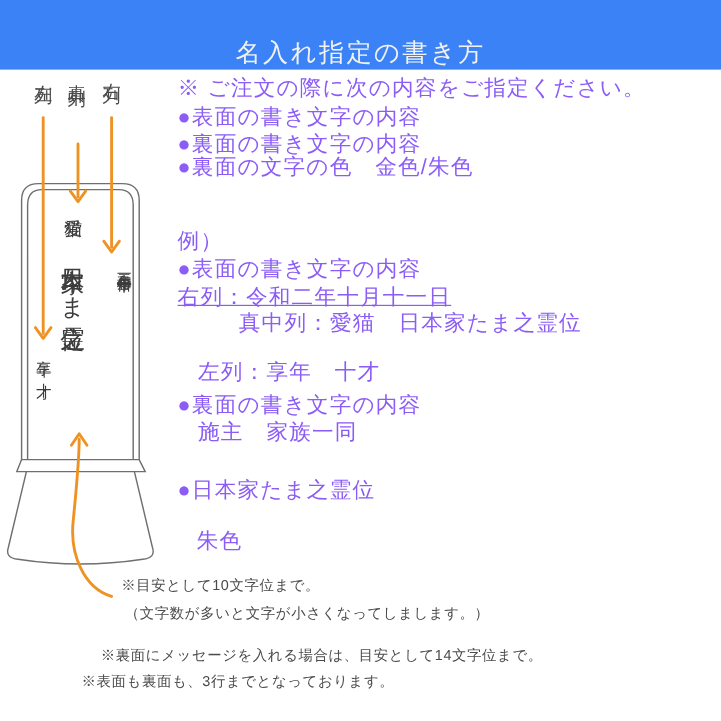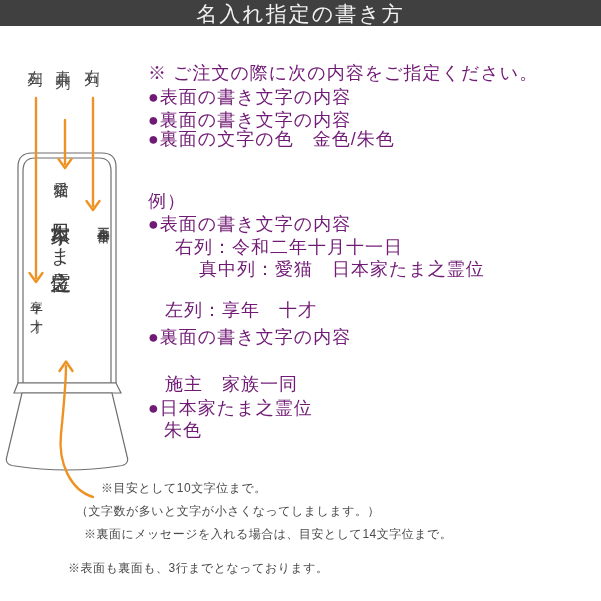--- a/index.html
+++ b/index.html
@@ -1,41 +1,41 @@
 <!DOCTYPE html>
 <html><head>
 <meta charset="utf-8">
 <style>
   html,body{margin:0;padding:0;}
   body{
     width:601px;height:601px;position:relative;background:#ffffff;overflow:hidden;
     font-family:"Liberation Sans",sans-serif;color:#444444;
   }
   .header{
-    position:absolute;left:0;top:0;width:601px;height:26px;background:#404040;
-    display:flex;align-items:flex-start;justify-content:center;
+    position:absolute;left:0;top:0;width:601px;height:58px;background:#3b82f6;
+    display:flex;align-items:flex-end;justify-content:center;
   }
   .header h1{
     margin:0;font-size:21px;font-weight:500;color:#f2f2f2;letter-spacing:2px;
   }
   .abs{position:absolute;white-space:nowrap;}
   .vtext{
     writing-mode:vertical-rl;text-orientation:upright;white-space:nowrap;
   }
   .col-label{
     font-size:15px;letter-spacing:3px;color:#4a4a4a;top:58px;line-height:1;
   }
   .tablet-text{
     font-family:"DejaVu Serif",serif;color:#3d3d3d;line-height:1;
   }
   .t-top{font-size:15px;letter-spacing:2px;}
   .t-main{font-size:20px;letter-spacing:0.5px;}
   .t-side{font-size:12.5px;letter-spacing:0.5px;}
   .t-left{letter-spacing:2px;}
-  .instr{font-size:18px;letter-spacing:1px;line-height:1;color:#701a75;}
+  .instr{font-size:18px;letter-spacing:1px;line-height:1;color:#8b5cf6;}
   .note{font-size:12px;letter-spacing:0.5px;line-height:1;color:#4a4a4a;}
   svg{position:absolute;left:0;top:42px;}
   .outline{fill:#ffffff;stroke:#6f6f6f;stroke-width:1.2;}
   .outline-open{fill:none;stroke:#6f6f6f;stroke-width:1.2;}
   .arrow{fill:none;stroke:#ee9323;stroke-width:2.4;stroke-linecap:round;stroke-linejoin:round;}
 </style>
 </head>
 <body>
 
 <header class="header">
@@ -80,26 +80,26 @@
 <div class="abs vtext tablet-text t-side" style="left:97px;top:218px;">令和二年十月十一日</div>
 <div class="abs vtext tablet-text t-side t-left" style="left:30px;top:290px;">享年　十才</div>
 
 <div class="abs instr" style="left:148px;top:64px;">※ ご注文の際に次の内容をご指定ください。</div>
 <div class="abs instr" style="left:148px;top:88px;">●表面の書き文字の内容</div>
 <div class="abs instr" style="left:148px;top:111px;">●裏面の書き文字の内容</div>
 <div class="abs instr" style="left:148px;top:130px;">●裏面の文字の色　金色/朱色</div>
 
 <div class="abs instr" style="left:148px;top:192px;">例）</div>
 <div class="abs instr" style="left:148px;top:215px;">●表面の書き文字の内容</div>
-<div class="abs instr" style="left:175px;top:238px;">右列：令和二年十月十一日</div>
+<div class="abs instr" style="left:148px;top:238px;text-decoration:underline;">右列：令和二年十月十一日</div>
 <div class="abs instr" style="left:165px;top:260px;margin-left:34px;">真中列：愛猫　日本家たま之霊位</div>
 <div class="abs instr" style="left:165px;top:283px;margin-top:18px;">左列：享年　十才</div>
 
 <div class="abs instr" style="left:148px;top:328px;">●裏面の書き文字の内容</div>
-<div class="abs instr" style="left:165px;top:351px;margin-top:24px;">施主　家族一同</div>
+<div class="abs instr" style="left:165px;top:351px;">施主　家族一同</div>
 
 <div class="abs instr" style="left:148px;top:399px;">●日本家たま之霊位</div>
-<div class="abs instr" style="left:164px;top:421px;text-align:center;">朱色</div>
+<div class="abs instr" style="left:164px;top:442px;text-align:center;">朱色</div>
 
 <div class="abs note" style="left:101px;top:482px;">※目安として10文字位まで。</div>
-<div class="abs note" style="left:76px;top:505px;">（文字数が多いと文字が小さくなってしまします。）</div>
-<div class="abs note" style="left:84px;top:528px;text-align:center;">※裏面にメッセージを入れる場合は、目安として14文字位まで。</div>
+<div class="abs note" style="left:104px;top:505px;">（文字数が多いと文字が小さくなってしまします。）</div>
+<div class="abs note" style="left:84px;top:540px;text-align:center;">※裏面にメッセージを入れる場合は、目安として14文字位まで。</div>
 <div class="abs note" style="left:68px;top:562px;">※表面も裏面も、3行までとなっております。</div>
 
 </body></html>

